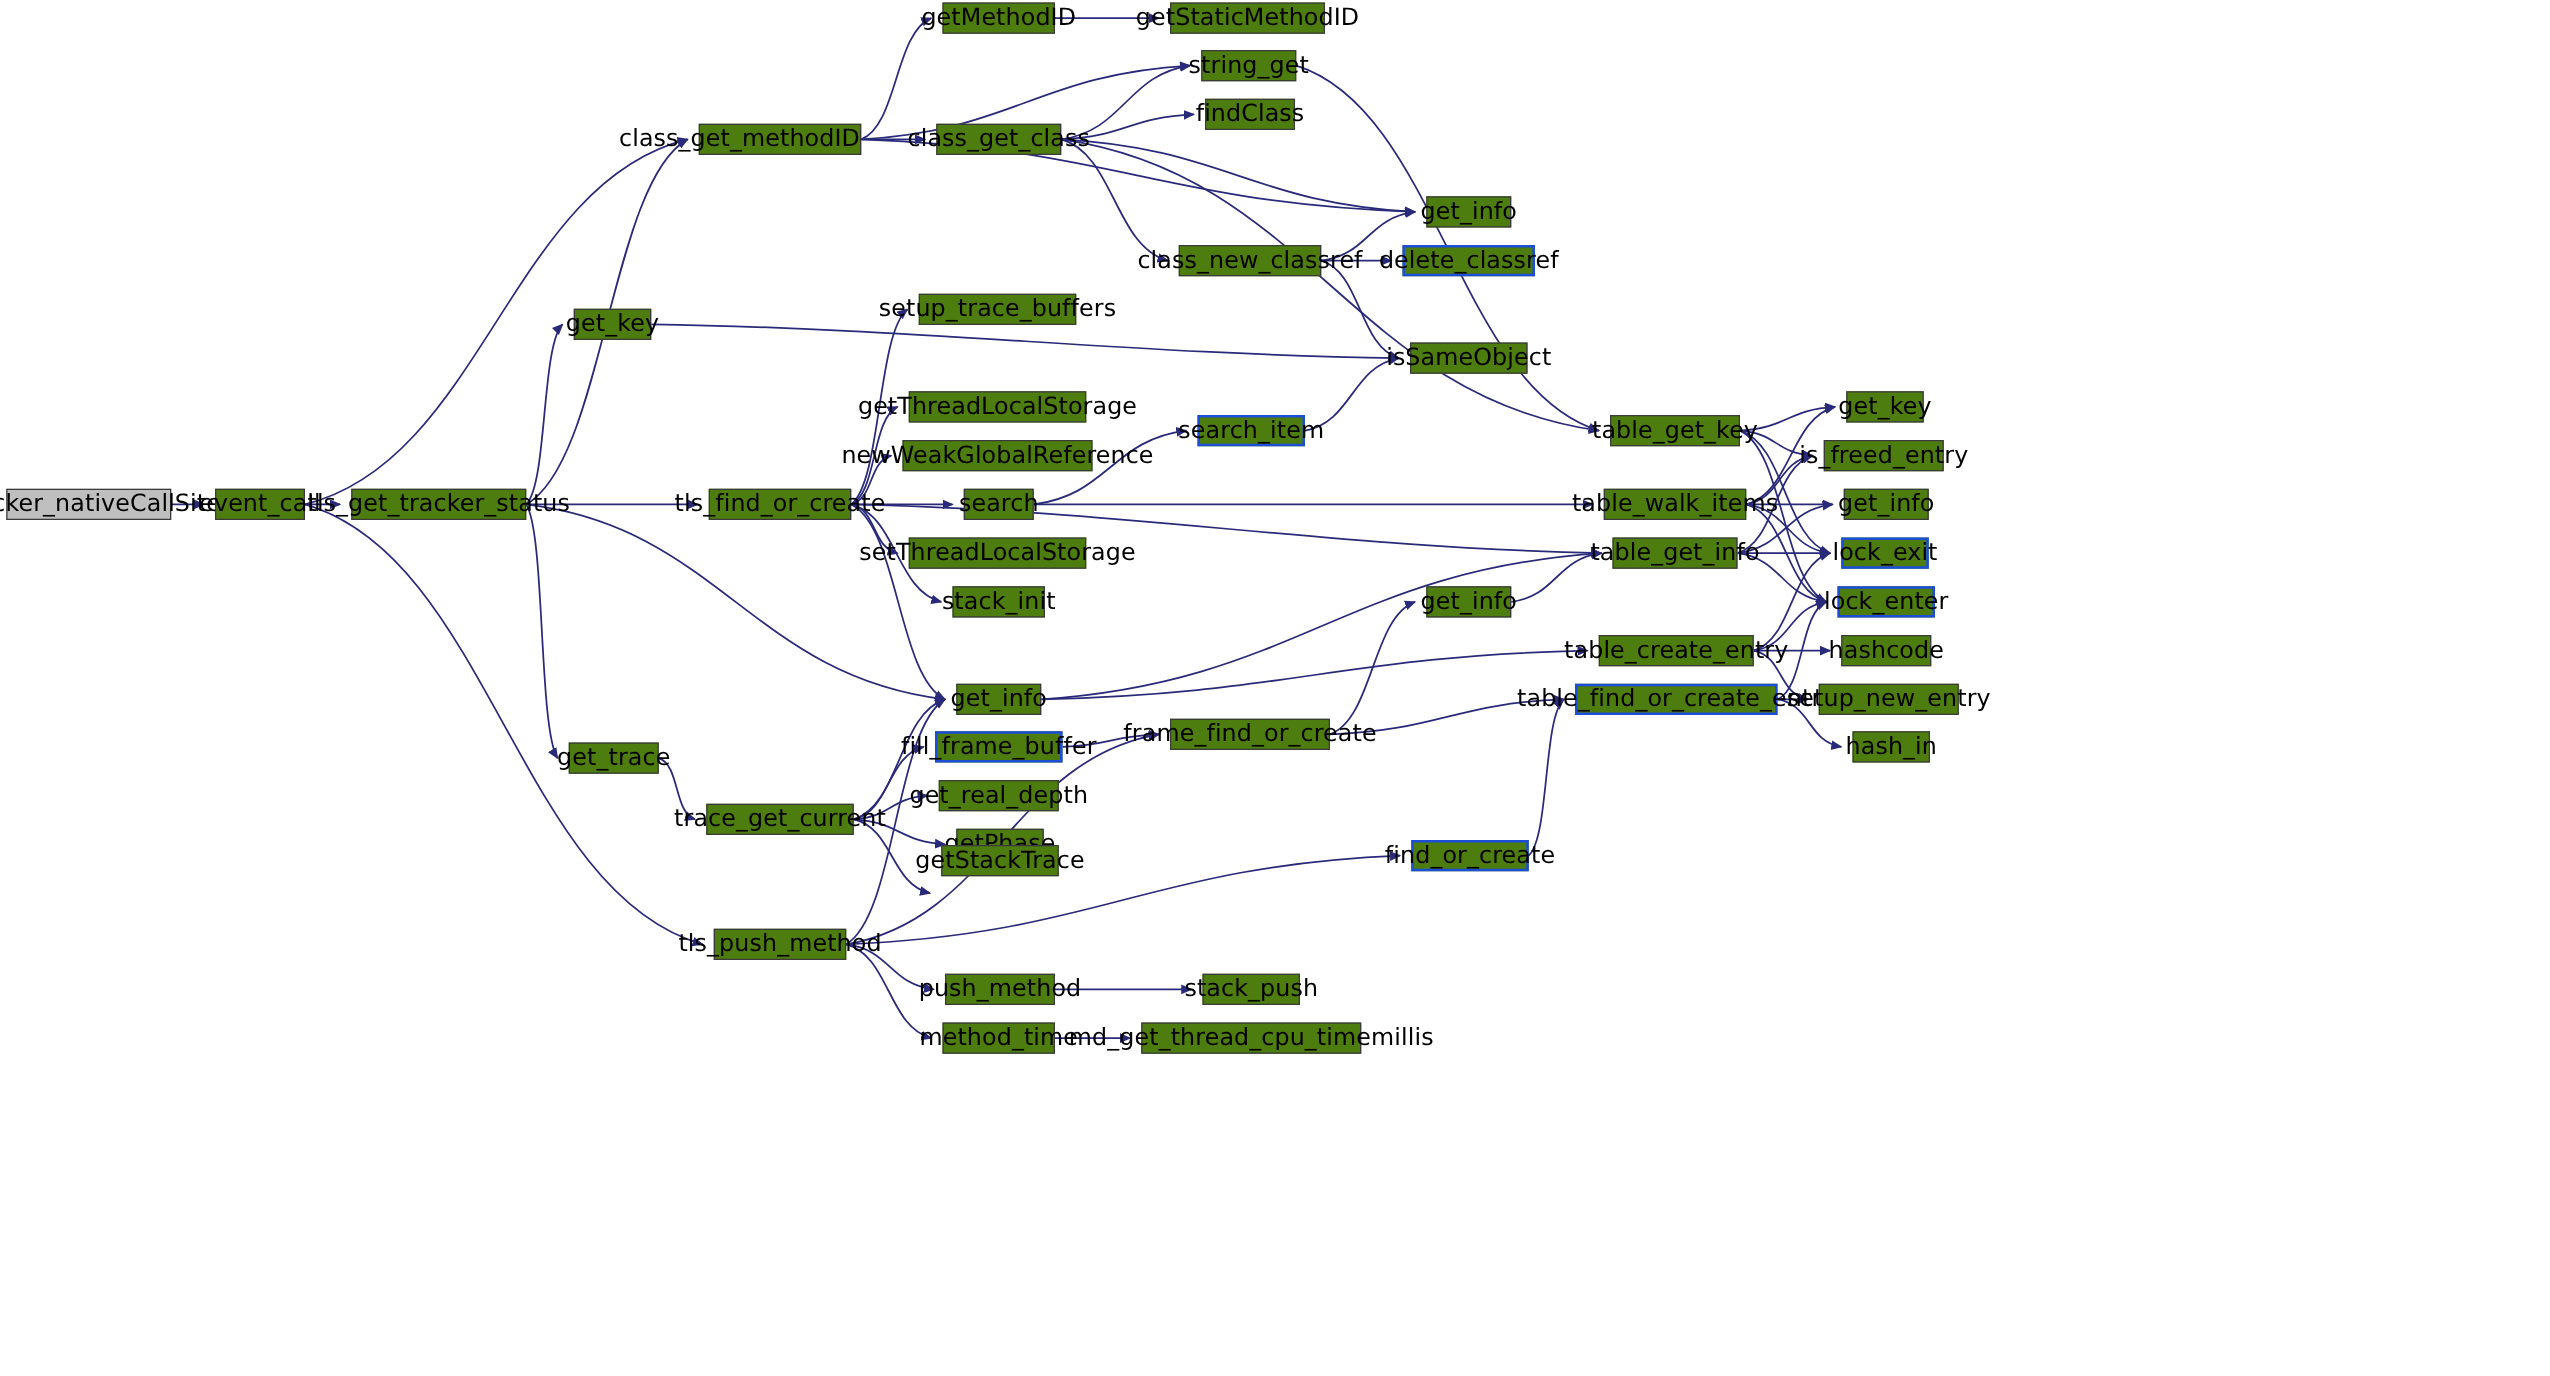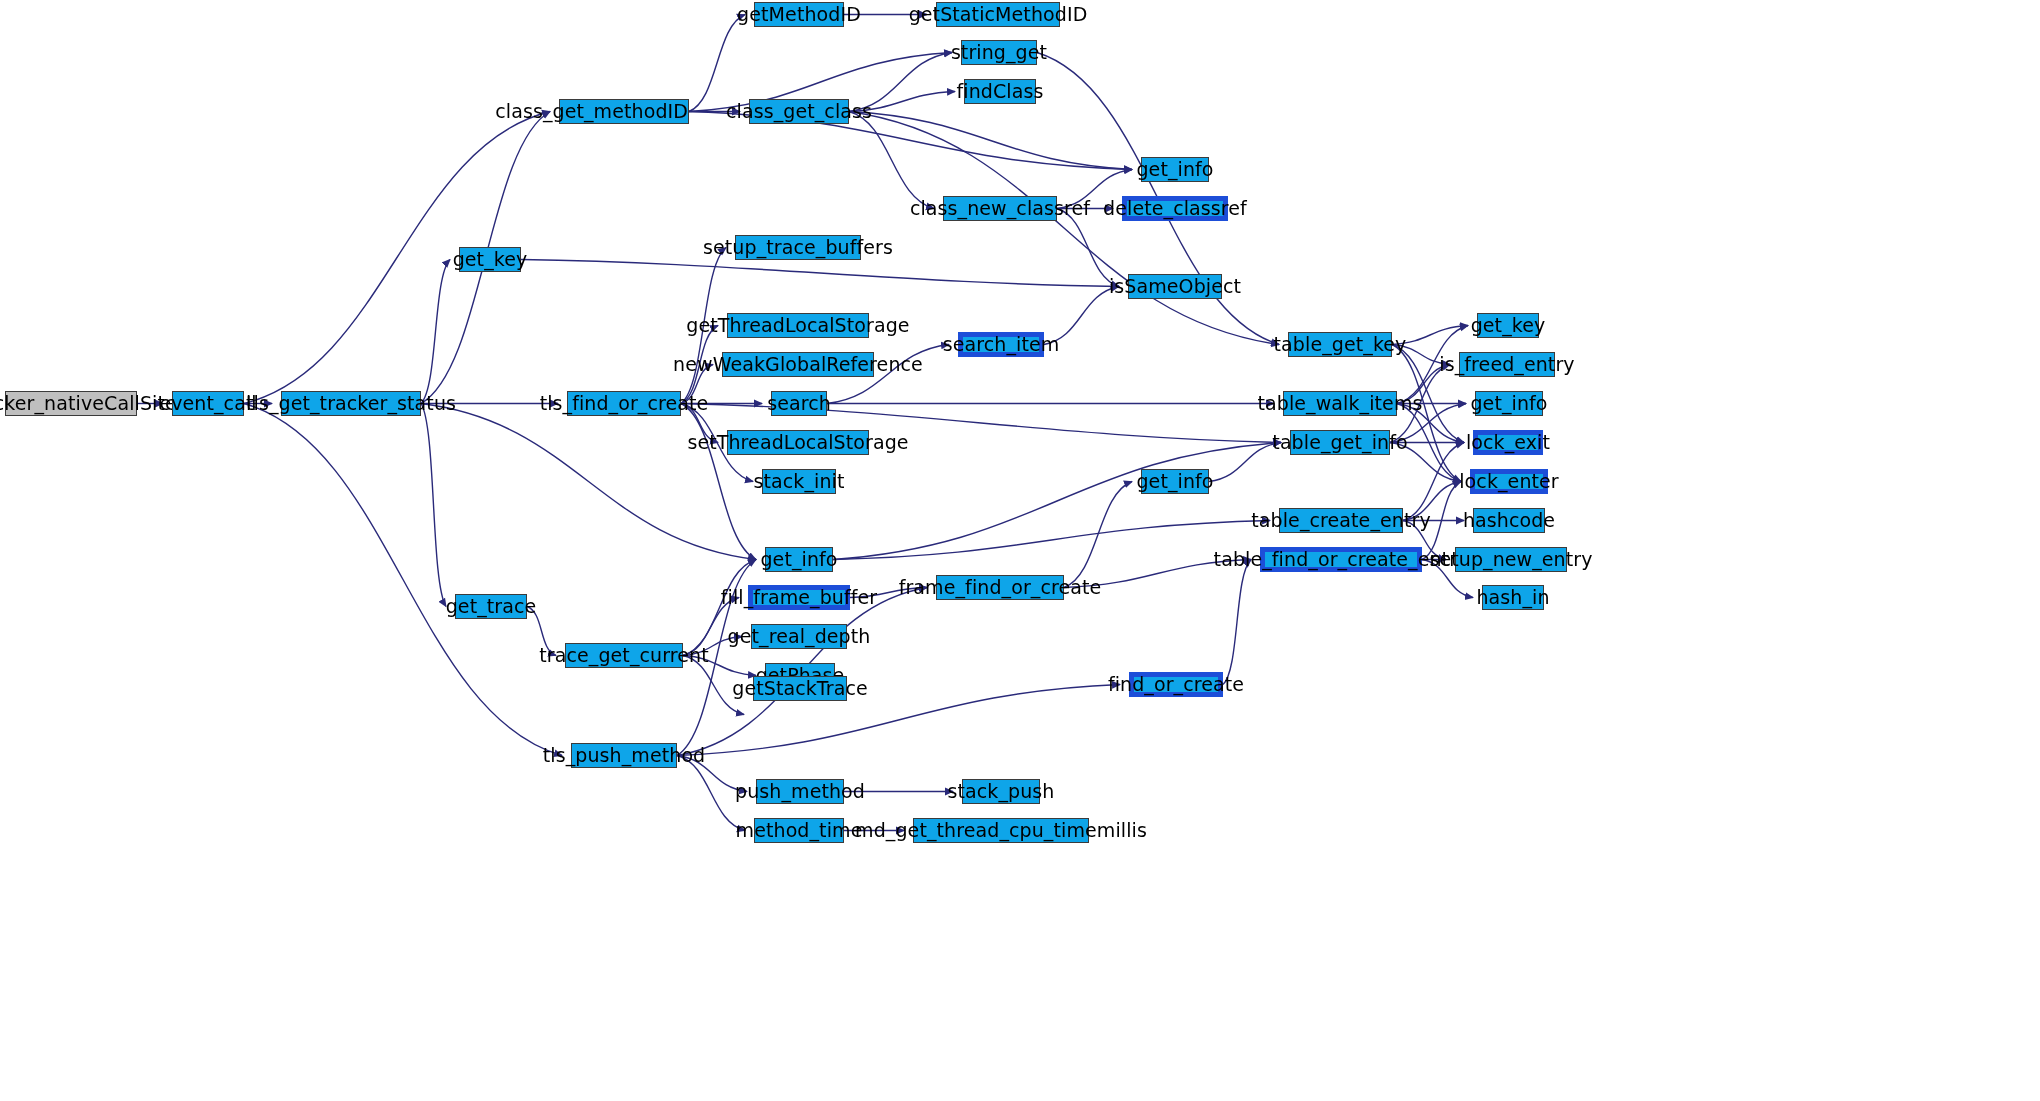--- a/index.html
+++ b/index.html
@@ -17,35 +17,35 @@
     left:0; top:0;
     width:2040px; height:1101px;
     pointer-events:none;
   }
   .node{
     position:absolute;
     box-sizing:border-box;
     display:flex;
     align-items:center;
     justify-content:center;
-    background:#0ea5e9;
+    background:#4d7c0f;
     border:1px solid #3b3b3b;
     color:#000000;
     font-size:19px;
     line-height:1;
     white-space:nowrap;
     letter-spacing:0.1px;
     z-index:5;
   }
   .node.root{
     background:#bfbfbf;
     border:1px solid #3b3b3b;
   }
   .node.warn{
-    border:5px solid #1d4ed8;
+    border:2px solid #1d4ed8;
   }
   .node-label{ pointer-events:none; }
 </style>
 </head>
 <body>
 
 <div id="canvas">
   <svg id="edges" viewBox="0 0 2040 1101" preserveAspectRatio="none">
     <defs>
       <marker id="ah" markerWidth="9" markerHeight="9" refX="8" refY="4.5" orient="auto" markerUnits="userSpaceOnUse">

